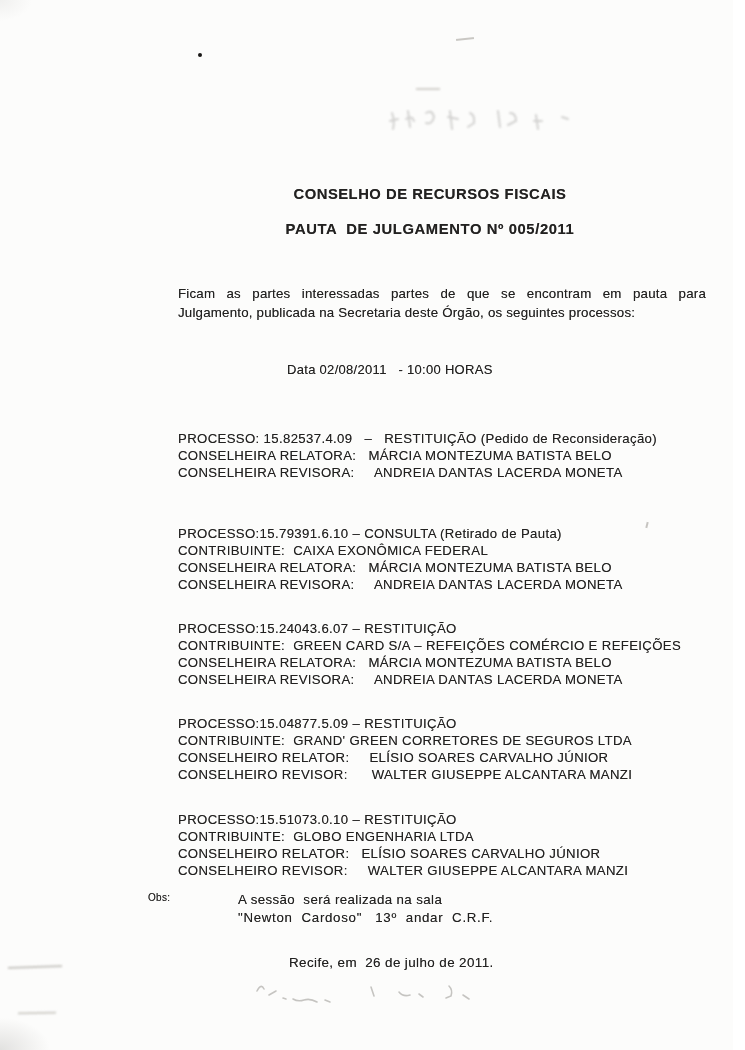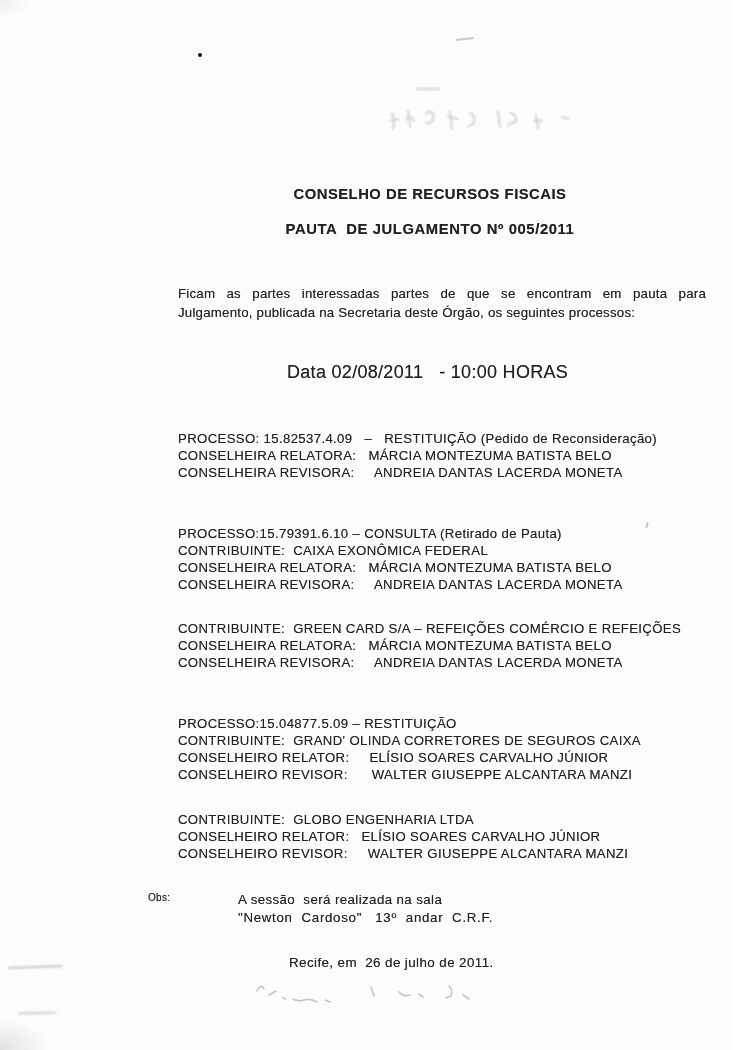--- a/index.html
+++ b/index.html
@@ -50,21 +50,21 @@
     text-align-last: justify;
     white-space: normal;
     text-shadow: 0 0 0.5px rgba(40,40,40,0.55);
   }
   .intro .l2 {
     white-space: pre;
     text-shadow: 0 0 0.5px rgba(40,40,40,0.55);
   }
   .date-line {
     left: 287px; top: 362px;
-    font-size: 18px;
+    font-size: 13px;
     letter-spacing: 0.3px;
   }
   .process-block {
     position: absolute;
     left: 178px;
     font-size: 13.2px;
     line-height: 17px;
     letter-spacing: 0.35px;
   }
   .process-block div {
@@ -157,33 +157,35 @@
 
   <div class="process-block b2">
     <div>PROCESSO:15.79391.6.10 – CONSULTA (Retirado de Pauta)</div>
     <div>CONTRIBUINTE:  CAIXA EXONÔMICA FEDERAL</div>
     <div>CONSELHEIRA RELATORA:   MÁRCIA MONTEZUMA BATISTA BELO</div>
     <div>CONSELHEIRA REVISORA:     ANDREIA DANTAS LACERDA MONETA</div>
   </div>
   <div class="artifact apos-right"></div>
 
   <div class="process-block b3">
+    <div>PROCESSO:15.24043.6.07 – RESTITUIÇÃO</div>
     <div>CONTRIBUINTE:  GREEN CARD S/A – REFEIÇÕES COMÉRCIO E REFEIÇÕES</div>
     <div>CONSELHEIRA RELATORA:   MÁRCIA MONTEZUMA BATISTA BELO</div>
     <div>CONSELHEIRA REVISORA:     ANDREIA DANTAS LACERDA MONETA</div>
   </div>
 
   <div class="process-block b4">
     <div>PROCESSO:15.04877.5.09 – RESTITUIÇÃO</div>
-    <div>CONTRIBUINTE:  GRAND' OLINDA CORRETORES DE SEGUROS CAIXA</div>
+    <div>CONTRIBUINTE:  GRAND' GREEN CORRETORES DE SEGUROS LTDA</div>
     <div>CONSELHEIRO RELATOR:     ELÍSIO SOARES CARVALHO JÚNIOR</div>
     <div>CONSELHEIRO REVISOR:      WALTER GIUSEPPE ALCANTARA MANZI</div>
   </div>
 
   <div class="process-block b5">
+    <div>PROCESSO:15.51073.0.10 – RESTITUIÇÃO</div>
     <div>CONTRIBUINTE:  GLOBO ENGENHARIA LTDA</div>
     <div>CONSELHEIRO RELATOR:   ELÍSIO SOARES CARVALHO JÚNIOR</div>
     <div>CONSELHEIRO REVISOR:     WALTER GIUSEPPE ALCANTARA MANZI</div>
   </div>
 
   <div class="txt obs-label">Obs:</div>
   <div class="txt obs-l1">A sessão  será realizada na sala</div>
   <div class="txt obs-l2">"Newton  Cardoso"   13º  andar  C.R.F.</div>
 
   <div class="txt footer-line">Recife, em  26 de julho de 2011.</div>

